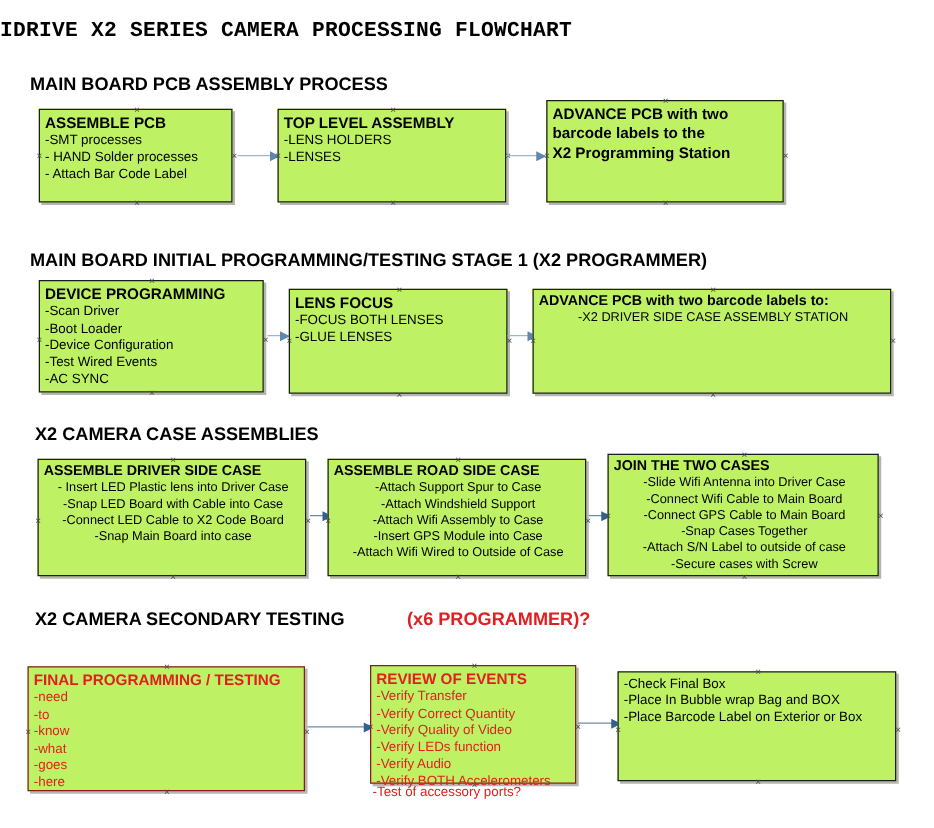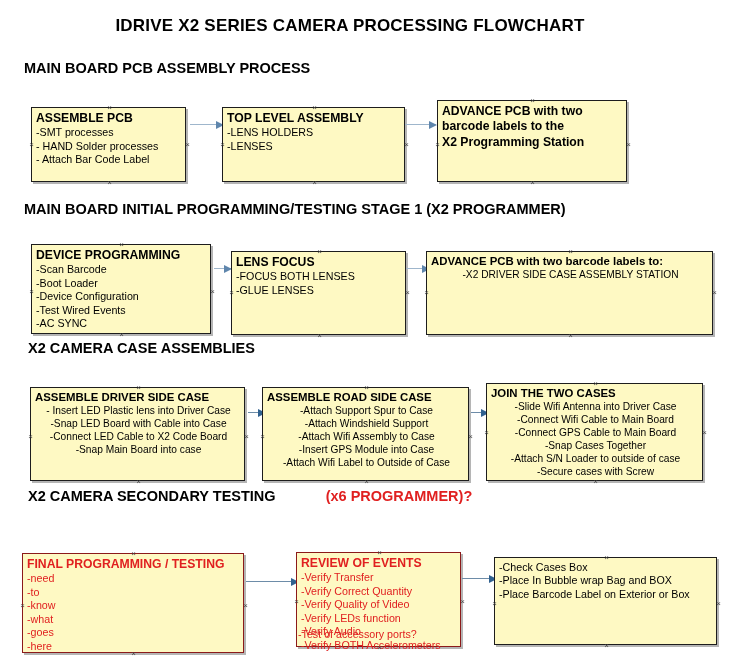--- a/index.html
+++ b/index.html
@@ -4,34 +4,34 @@
 <style>
   html,body{margin:0;padding:0;}
   body{
     width:747px;height:662px;background:#ffffff;
     font-family:"Liberation Sans", sans-serif;
     position:relative;overflow:hidden;color:#000;
   }
   .canvas{position:absolute;left:0;top:0;width:747px;height:662px;}
 
   .doc-title{
-    position:absolute;left:0;top:16px;width:700px;text-align:center;
-    font-size:17px;font-weight:bold;letter-spacing:.2px;
+    position:absolute;left:0;top:16px;width:700px;text-align:left;
+    font-size:17px;font-weight:bold;letter-spacing:.2px;font-family:Liberation Mono, monospace;
   }
 
   .section-head{
     position:absolute;font-size:14.5px;font-weight:bold;white-space:nowrap;
   }
   .section-head .accent{color:#e02020;padding-left:46px;}
 
   .box{
     position:absolute;box-sizing:border-box;
-    background:#fef9c3;border:1px solid #1d1d1d;
+    background:#bef264;border:1px solid #1d1d1d;
     box-shadow:2px 2px 0 0 rgba(120,120,120,.55);
-    padding:3px 2px 2px 4px;overflow:visible;margin-top:20px;
+    padding:3px 2px 2px 4px;overflow:visible;
   }
   .box.red-box{border-color:#8b1a1a;}
   .box .bhead{
     font-size:12.2px;font-weight:bold;line-height:1.18;
     white-space:nowrap;display:block;margin-bottom:1px;
   }
   .box .bitem{
     font-size:10.7px;line-height:1.26;white-space:nowrap;display:block;
   }
   .box.red .bhead,.box.red .bitem{color:#e02020;}
@@ -108,21 +108,21 @@
     <span class="handle" style="left:91px;top:78px;"></span>
     <span class="handle" style="left:187px;top:40px;"></span>
   </div>
 
   <div class="section-head" style="left:24px;top:201px;">
     <span>MAIN BOARD INITIAL PROGRAMMING/TESTING STAGE 1 (X2 PROGRAMMER)</span>
   </div>
 
   <div class="box" style="left:31px;top:224px;width:180px;height:90px;">
     <span class="bhead">DEVICE PROGRAMMING</span>
-    <span class="bitem">-Scan Barcode</span>
+    <span class="bitem">-Scan Driver</span>
     <span class="bitem">-Boot Loader</span>
     <span class="bitem">-Device Configuration</span>
     <span class="bitem">-Test Wired Events</span>
     <span class="bitem">-AC SYNC</span>
     <span class="handle" style="left:-4px;top:43px;"></span>
     <span class="handle" style="left:86px;top:-4px;"></span>
     <span class="handle" style="left:86px;top:86px;"></span>
     <span class="handle" style="left:177px;top:43px;"></span>
   </div>
 
@@ -172,38 +172,38 @@
   <div class="conn dark" style="left:248px;top:412px;width:17px;">
     <span class="arrow"></span>
   </div>
 
   <div class="box" style="left:262px;top:367px;width:207px;height:94px;">
     <span class="bhead small">ASSEMBLE ROAD SIDE CASE</span>
     <span class="bitem tight">-Attach Support Spur to Case</span>
     <span class="bitem tight">-Attach Windshield Support</span>
     <span class="bitem tight">-Attach Wifi Assembly to Case</span>
     <span class="bitem tight">-Insert GPS Module into Case</span>
-    <span class="bitem tight">-Attach Wifi Label to Outside of Case</span>
+    <span class="bitem tight">-Attach Wifi Wired to Outside of Case</span>
     <span class="handle" style="left:-4px;top:45px;"></span>
     <span class="handle" style="left:100px;top:-4px;"></span>
     <span class="handle" style="left:100px;top:90px;"></span>
     <span class="handle" style="left:204px;top:45px;"></span>
   </div>
 
   <div class="conn dark" style="left:471px;top:412px;width:17px;">
     <span class="arrow"></span>
   </div>
 
   <div class="box" style="left:486px;top:363px;width:217px;height:98px;">
     <span class="bhead small">JOIN THE TWO CASES</span>
     <span class="bitem tight">-Slide Wifi Antenna into Driver Case</span>
     <span class="bitem tight">-Connect Wifi Cable to Main Board</span>
     <span class="bitem tight">-Connect GPS Cable to Main Board</span>
     <span class="bitem tight">-Snap Cases Together</span>
-    <span class="bitem tight">-Attach S/N Loader to outside of case</span>
+    <span class="bitem tight">-Attach S/N Label to outside of case</span>
     <span class="bitem tight">-Secure cases with Screw</span>
     <span class="handle" style="left:-4px;top:45px;"></span>
     <span class="handle" style="left:105px;top:-4px;"></span>
     <span class="handle" style="left:105px;top:94px;"></span>
     <span class="handle" style="left:214px;top:45px;"></span>
   </div>
 
   <div class="section-head" style="left:28px;top:488px;">
     <span>X2 CAMERA SECONDARY TESTING </span><span class="accent">(x6 PROGRAMMER)?</span>
   </div>
@@ -240,21 +240,21 @@
     <span class="handle" style="left:162px;top:45px;"></span>
   </div>
 
   <div class="overflow-item" style="left:298px;top:628px;">-Test of accessory ports?</div>
 
   <div class="conn dark" style="left:462px;top:578px;width:34px;">
     <span class="arrow"></span>
   </div>
 
   <div class="box" style="left:494px;top:537px;width:223px;height:88px;">
-    <span class="bitem"> -Check Cases Box</span>
+    <span class="bitem"> -Check Final Box</span>
     <span class="bitem">-Place In Bubble wrap Bag and BOX</span>
     <span class="bitem">-Place Barcode Label on Exterior or Box</span>
     <span class="handle" style="left:-4px;top:42px;"></span>
     <span class="handle" style="left:108px;top:-4px;"></span>
     <span class="handle" style="left:108px;top:84px;"></span>
     <span class="handle" style="left:220px;top:42px;"></span>
   </div>
 
 </div>
 

